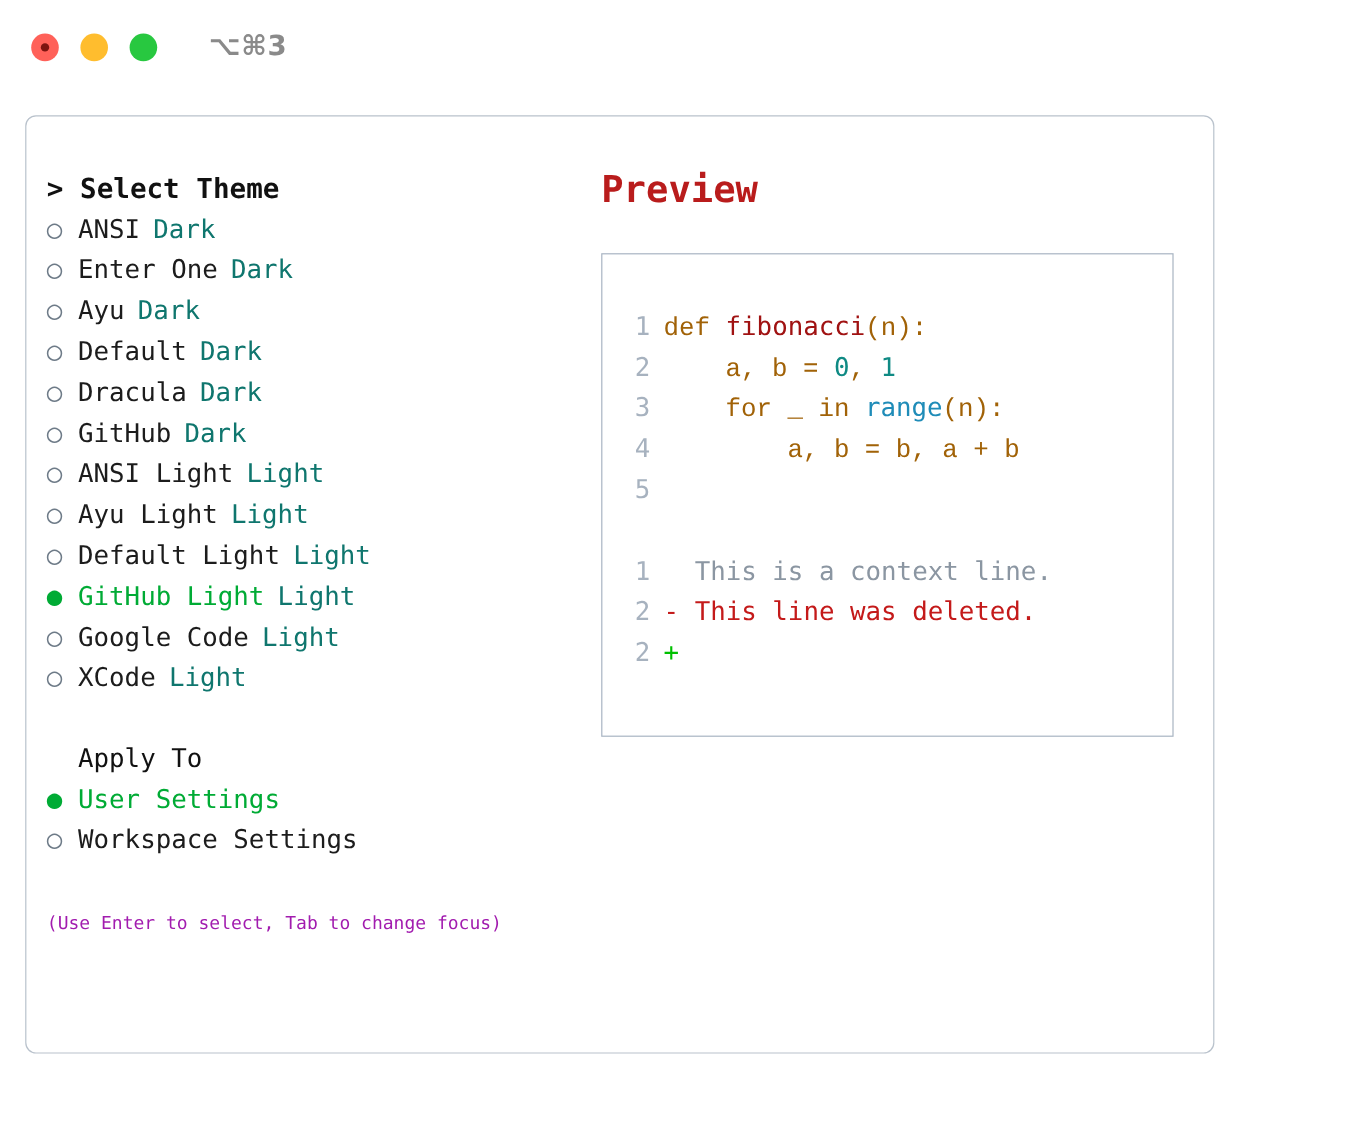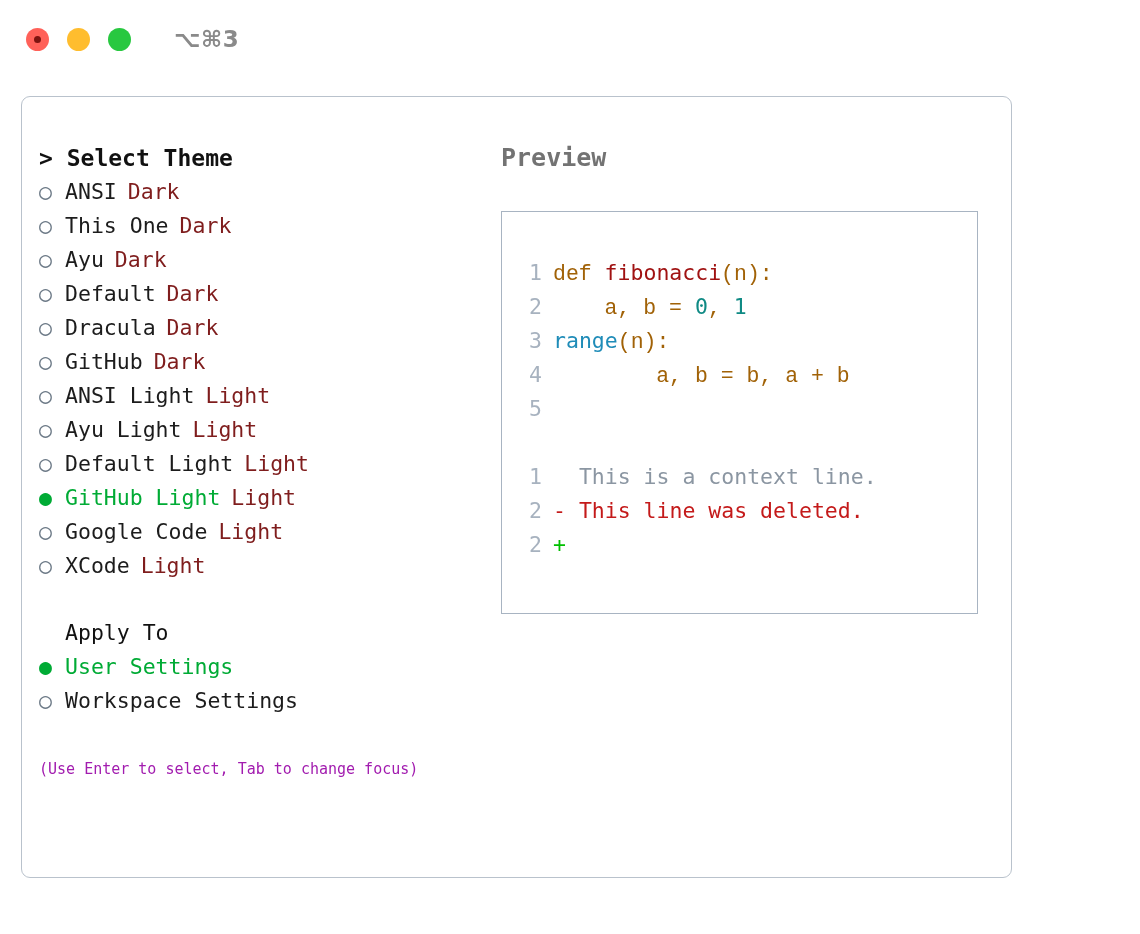--- a/index.html
+++ b/index.html
@@ -95,21 +95,21 @@
     width: 26px;
     flex: 0 0 26px;
     font-size: 21.5px;
     color: #6e7b88;
     text-align: left;
   }
   .bullet.sel { color: #00ab35; }
   .row-label { color: #1c1c1c; }
   .row.selected .row-label { color: #00ab35; }
   .row-variant {
-    color: #7f1d1d;
+    color: #0f766e;
     margin-left: 11px;
   }
   .subhead {
     display: flex;
     align-items: center;
     height: 34px;
     line-height: 34px;
     font-size: 21.5px;
     color: #111111;
     white-space: pre;
@@ -125,23 +125,23 @@
   }
 
   
   .right-col {
     position: absolute;
     left: 479px;
     top: 44px;
     width: 490px;
   }
   .preview-title {
-    font-size: 25px;
+    font-size: 31px;
     font-weight: 700;
-    color: #737373;
+    color: #b91c1c;
     line-height: 34px;
     white-space: pre;
   }
   .preview-box {
     margin-top: 36px;
     width: 477px;
     height: 403px;
     border: 1.6px solid #a8b4c2;
     box-sizing: border-box;
     background: #ffffff;
@@ -184,21 +184,21 @@
   <div class="shortcut">⌥⌘3</div>
 </div>
 
 <div class="panel">
 
   <div class="left-col">
     <div class="section-title">&gt; Select Theme</div>
 
     <div id="theme-list">
         <div class="row"><span class="bullet">○</span><span class="row-label">ANSI</span><span class="row-variant">Dark</span></div>
-        <div class="row"><span class="bullet">○</span><span class="row-label">This One</span><span class="row-variant">Dark</span></div>
+        <div class="row"><span class="bullet">○</span><span class="row-label">Enter One</span><span class="row-variant">Dark</span></div>
         <div class="row"><span class="bullet">○</span><span class="row-label">Ayu</span><span class="row-variant">Dark</span></div>
         <div class="row"><span class="bullet">○</span><span class="row-label">Default</span><span class="row-variant">Dark</span></div>
         <div class="row"><span class="bullet">○</span><span class="row-label">Dracula</span><span class="row-variant">Dark</span></div>
         <div class="row"><span class="bullet">○</span><span class="row-label">GitHub</span><span class="row-variant">Dark</span></div>
         <div class="row"><span class="bullet">○</span><span class="row-label">ANSI Light</span><span class="row-variant">Light</span></div>
         <div class="row"><span class="bullet">○</span><span class="row-label">Ayu Light</span><span class="row-variant">Light</span></div>
         <div class="row"><span class="bullet">○</span><span class="row-label">Default Light</span><span class="row-variant">Light</span></div>
         <div class="row selected"><span class="bullet sel">●</span><span class="row-label">GitHub Light</span><span class="row-variant">Light</span></div>
         <div class="row"><span class="bullet">○</span><span class="row-label">Google Code</span><span class="row-variant">Light</span></div>
         <div class="row"><span class="bullet">○</span><span class="row-label">XCode</span><span class="row-variant">Light</span></div>
@@ -219,21 +219,21 @@
     <div class="hint">(Use Enter to select, Tab to change focus)</div>
   </div>
 
   <div class="right-col">
     <div class="preview-title">Preview</div>
 
     <div class="preview-box">
       <div id="code-sample">
           <div class="code-line"><span class="lineno">1</span><span class="code-text">def </span><span class="tok-fn">fibonacci</span><span class="code-text">(n):</span></div>
           <div class="code-line"><span class="lineno">2</span><span class="code-text">    a, b = </span><span class="tok-num">0</span><span class="code-text">, </span><span class="tok-num">1</span></div>
-          <div class="code-line"><span class="lineno">3</span><span class="tok-kwfn">range</span><span class="code-text">(n):</span></div>
+          <div class="code-line"><span class="lineno">3</span><span class="code-text">    for _ in </span><span class="tok-kwfn">range</span><span class="code-text">(n):</span></div>
           <div class="code-line"><span class="lineno">4</span><span class="code-text">        a, b = b, a + b</span></div>
           <div class="code-line"><span class="lineno">5</span></div>
         </div>
       <div class="diff-gap"></div>
       <div id="diff-sample">
           <div class="code-line"><span class="lineno">1</span><span class="diff-context"> </span><span class="diff-context"> This is a context line.</span></div>
           <div class="code-line"><span class="lineno">2</span><span class="diff-del">-</span><span class="diff-del"> This line was deleted.</span></div>
           <div class="code-line"><span class="lineno">2</span><span class="diff-add">+</span></div>
         </div>
     </div>

